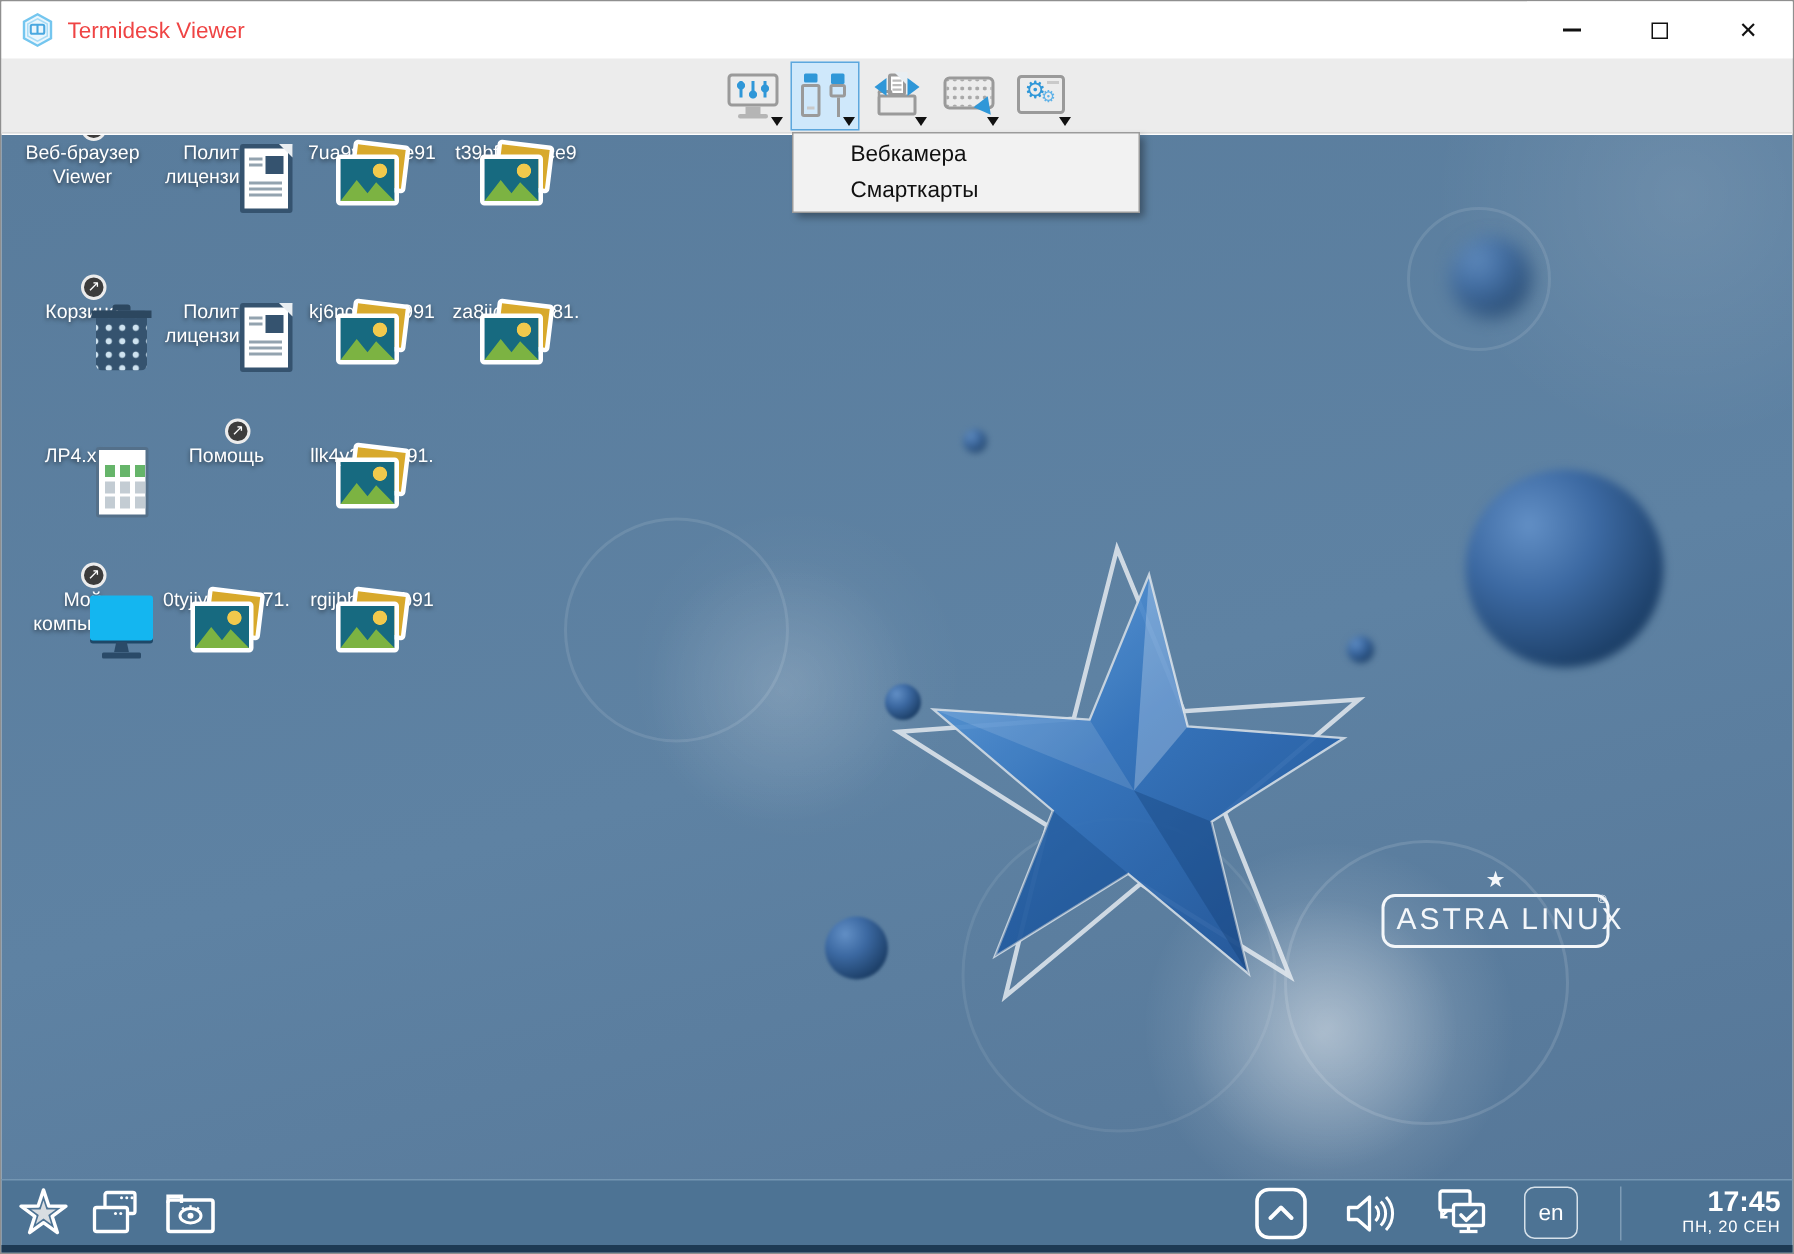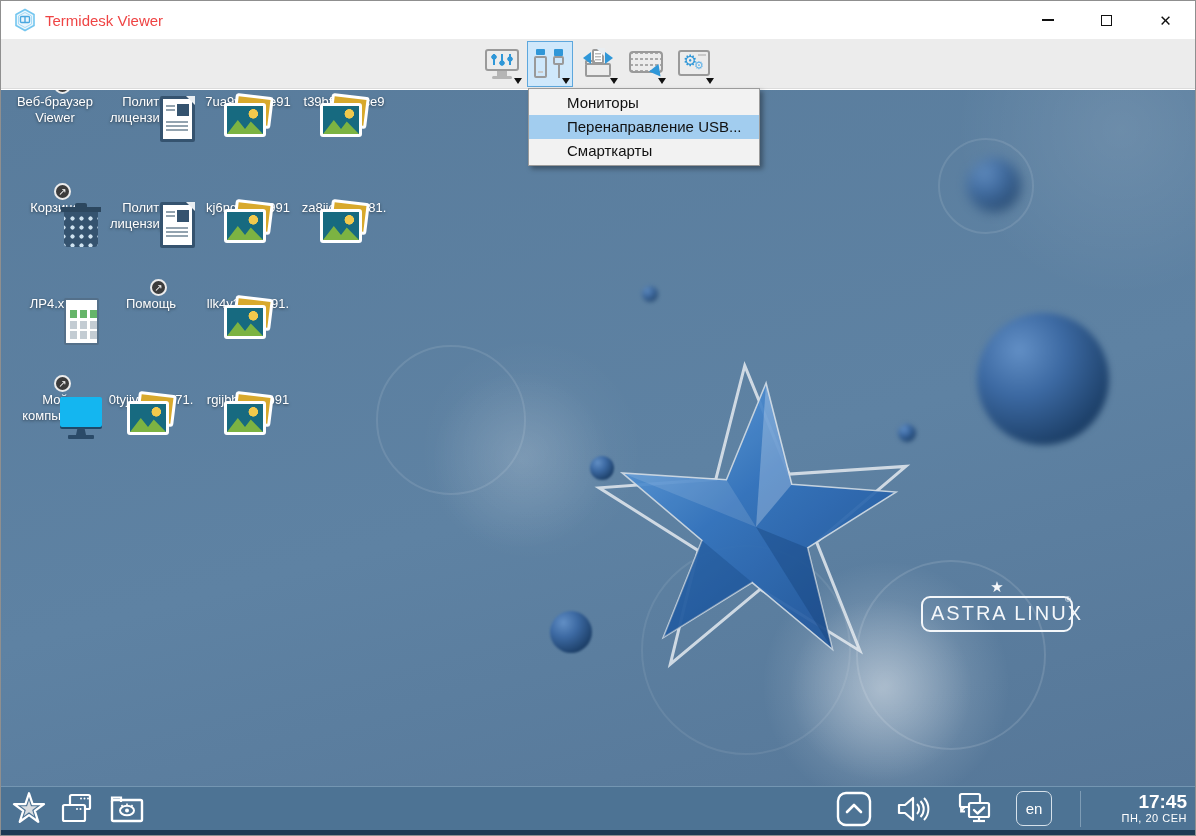--- a/index.html
+++ b/index.html
@@ -337,22 +337,21 @@
           <span class="back"></span>
           <span class="front"></span>
           <span class="mnt"></span>
         </span>
       <div>rgijbh8bq9b91</div>
       <div>.png</div>
     </div>
   </div>
 
   <div class="menu">
-    <div class="mitem">Мониторы</div>
-    <div class="mitem hl">Перенаправление USB...</div>
+    <div class="mitem">Вебкамера</div>
     <div class="mitem">Смарткарты</div>
   </div>
 
   <div class="taskbar">
     <div class="tk-left">
       <button class="tkbtn">
         <svg width="36" height="34" viewBox="0 0 320 300">
           <path d="M160,10 L191.8,106.3 L293.1,106.7 L211.4,166.7 L242.3,263.3 L160,204 L77.7,263.3 L108.6,166.7 L26.9,106.7 L128.2,106.3 Z" fill="none" stroke="#fff" stroke-width="20" stroke-linejoin="round"></path>
           <path d="M160,10 L191.8,106.3 L293.1,106.7 L211.4,166.7 L242.3,263.3 L160,204 L77.7,263.3 L108.6,166.7 L26.9,106.7 L128.2,106.3 Z" transform="translate(160,150) scale(.55) translate(-160,-150)" fill="#d9dde1"></path>
         </svg>

